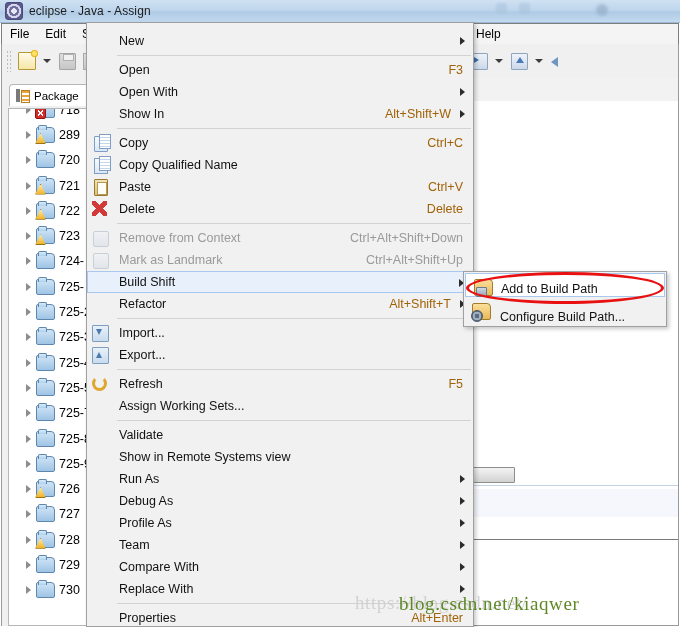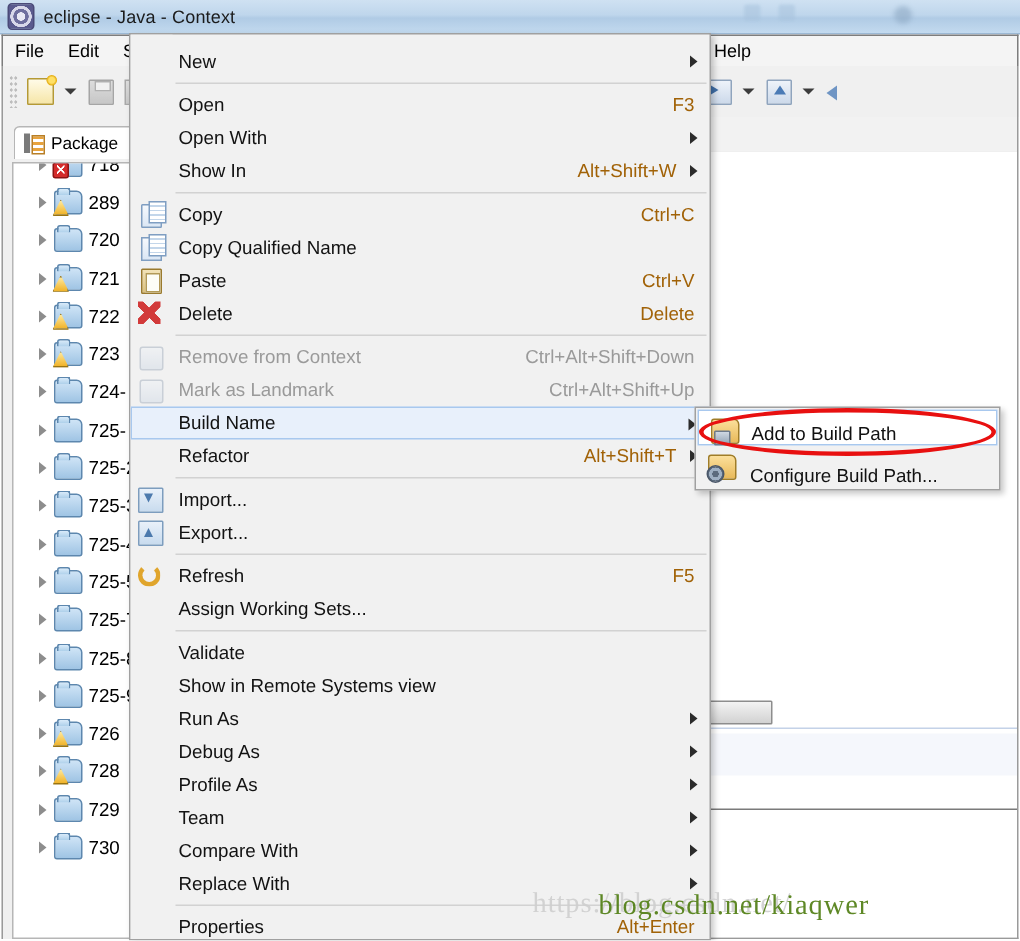--- a/index.html
+++ b/index.html
@@ -276,21 +276,21 @@
   }
   .watermark .wm2 { position:absolute; left: 44px; top: 1px; color:#4d7c0f; }
 </style>
 </head>
 <body>
 
 <div id="app">
 
   <div class="titlebar">
     <div class="appicon"></div>
-    <div class="title">eclipse - Java - Context</div>
+    <div class="title">eclipse - Java - Assign</div>
     <div class="ghost">&nbsp;</div>
     <div class="wbtns">
         <i></i>
         <i></i>
       </div>
     <div class="rblob"></div>
   </div>
 
   <div class="menubar">
     <div class="mi">File</div>
@@ -468,20 +468,27 @@
             </span>
             <span class="folder">
               <i class="deco warn"></i>
             </span>
             <span class="lbl">726</span>
           </div>
       <div class="trow">
             <span class="arrow">
               <i class="ag"></i>
             </span>
+            <span class="folder"></span>
+            <span class="lbl">727</span>
+          </div>
+      <div class="trow">
+            <span class="arrow">
+              <i class="ag"></i>
+            </span>
             <span class="folder">
               <i class="deco warn"></i>
             </span>
             <span class="lbl">728</span>
           </div>
       <div class="trow">
             <span class="arrow">
               <i class="ag"></i>
             </span>
             <span class="folder"></span>
@@ -593,21 +600,21 @@
         <span class="mi-label">Remove from Context</span>
         <span class="mi-accel wide">Ctrl+Alt+Shift+Down</span>
       </div>
       <div class="mrow disabled">
         <i class="mi-ctx2"></i>
         <span class="mi-label">Mark as Landmark</span>
         <span class="mi-accel wide">Ctrl+Alt+Shift+Up</span>
       </div>
 
       <div class="mrow selected">
-        <span class="mi-label">Build Name</span>
+        <span class="mi-label">Build Shift</span>
         <i class="mi-arrow"></i>
       </div>
       <div class="mrow">
         <span class="mi-label">Refactor</span>
         <span class="mi-accel">Alt+Shift+T</span>
         <i class="mi-arrow"></i>
       </div>
       <div class="msep"></div>
 
       <div class="mrow">

